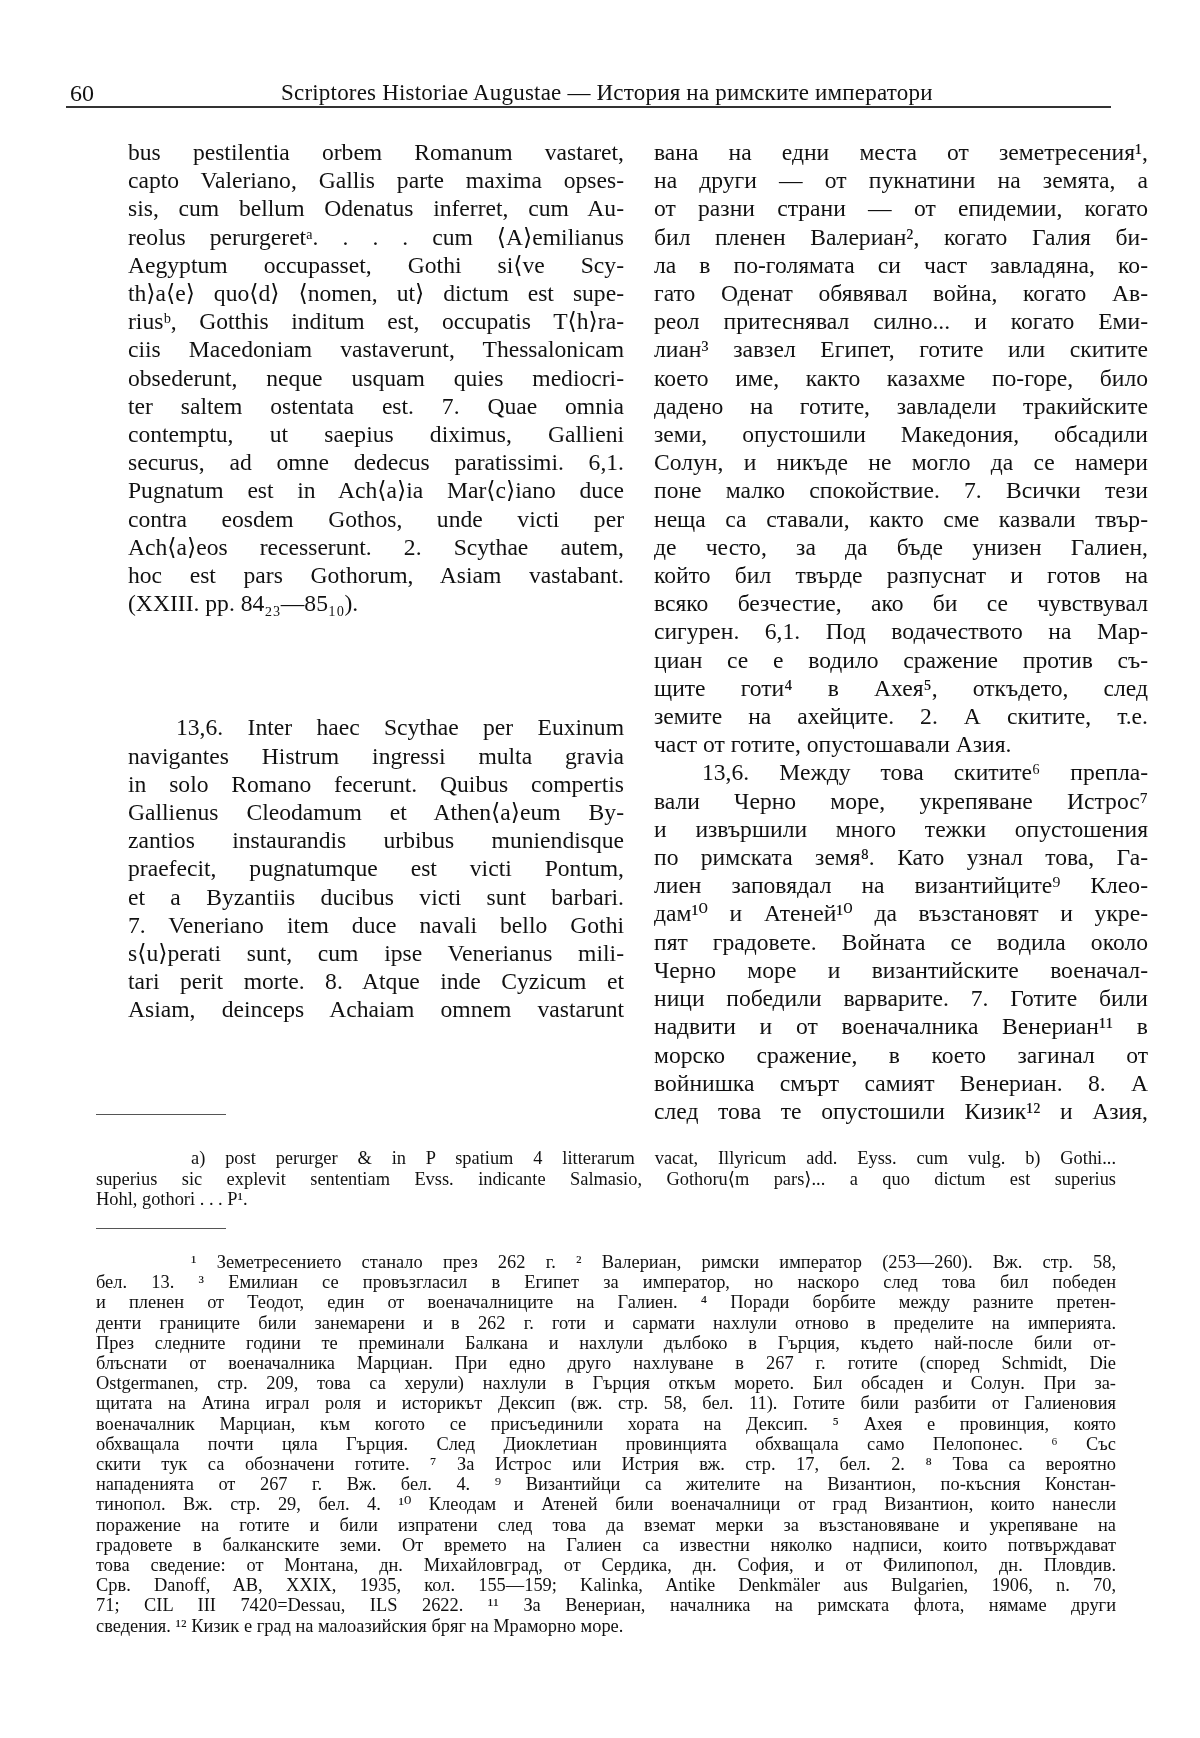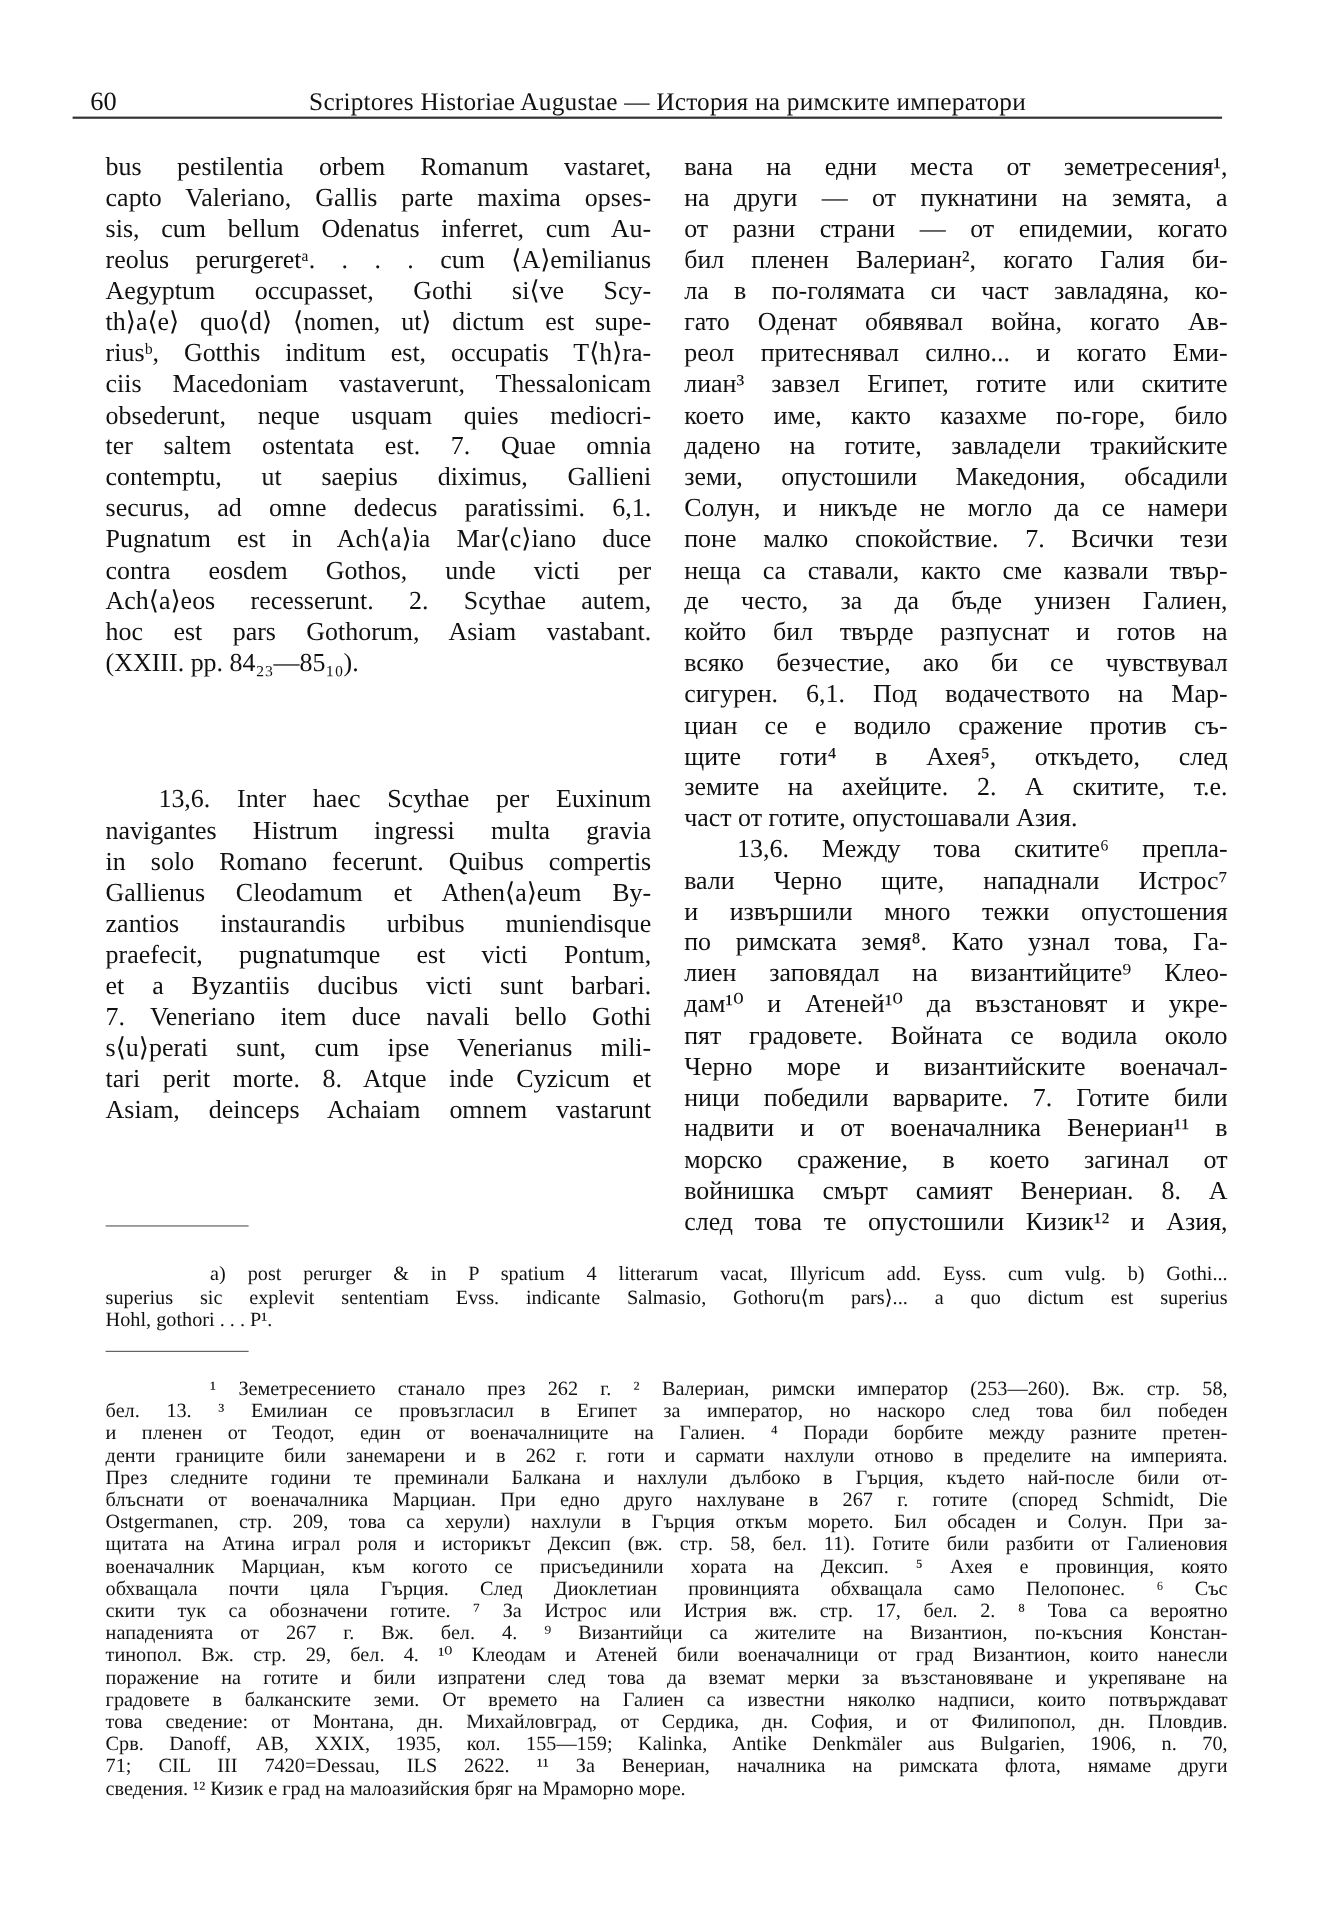--- a/index.html
+++ b/index.html
@@ -1,22 +1,22 @@
 <!DOCTYPE html>
 <html><head>
 <meta charset="utf-8">
 <style>
   html, body { margin: 0; padding: 0; background: #ffffff; }
   body { width: 1200px; height: 1738px; position: relative; overflow: hidden;
          font-family: "Liberation Serif", "DejaVu Serif", serif; color: #111; }
   .header { position: absolute; left: 66px; top: 80px; width: 1050px; height: 30px; }
-  .page-num { position: absolute; left: 16px; top: 0; font-size: 24px; }
+  .page-num { position: absolute; left: 4px; top: 0; font-size: 24px; }
   .running-title { position: absolute; left: 215px; top: 0; font-size: 23px; letter-spacing: 0.2px; }
   .header-rule { position: absolute; left: 66px; top: 106px; width: 1045px; border-top: 2px solid #333; }
-  .col { position: absolute; font-size: 23.6px; line-height: 28.2px; text-align: justify; }
+  .col { position: absolute; font-size: 23.6px; line-height: 28.2px; text-align: justify; margin-left: 32px; }
   .col-left { left: 96px; top: 138px; width: 496px; }
   .col-right { left: 622px; top: 138px; width: 494px; }
   .line { display: block; text-align-last: justify; white-space: nowrap; }
   .line.last { text-align-last: left; }
   .short-rule { position: absolute; border-top: 1.5px solid #555; width: 130px; }
   .notes-a { position: absolute; left: 96px; top: 1148px; width: 1020px; font-size: 18.4px; line-height: 20.5px; }
   .notes { position: absolute; left: 96px; top: 1252px; width: 1020px; font-size: 18.4px; line-height: 20.2px; }
   .notes .line { white-space: nowrap; }
   .first-indent { padding-left: 95px; }
 </style>
@@ -85,21 +85,21 @@
     <span class="line">който бил твърде разпуснат и готов на</span>
     <span class="line">всяко безчестие, ако би се чувствувал</span>
     <span class="line">сигурен. 6,1. Под водачеството на Мар-</span>
     <span class="line">циан се е водило сражение против съ-</span>
     <span class="line">щите готи⁴ в Ахея⁵, откъдето, след</span>
     <span class="line">земите на ахейците. 2. А скитите, т.е.</span>
     <span class="line last">част от готите, опустошавали Азия.</span>
   </div>
   <div>
     <span class="line" style="padding-left:48px">13,6. Между това скитите⁶ препла-</span>
-    <span class="line">вали Черно щите, нападнали Истрос⁷</span>
+    <span class="line">вали Черно море, укрепяване Истрос⁷</span>
     <span class="line">и извършили много тежки опустошения</span>
     <span class="line">по римската земя⁸. Като узнал това, Га-</span>
     <span class="line">лиен заповядал на византийците⁹ Клео-</span>
     <span class="line">дам¹⁰ и Атеней¹⁰ да възстановят и укре-</span>
     <span class="line">пят градовете. Войната се водила около</span>
     <span class="line">Черно море и византийските военачал-</span>
     <span class="line">ници победили варварите. 7. Готите били</span>
     <span class="line">надвити и от военачалника Венериан¹¹ в</span>
     <span class="line">морско сражение, в което загинал от</span>
     <span class="line">войнишка смърт самият Венериан. 8. А</span>

